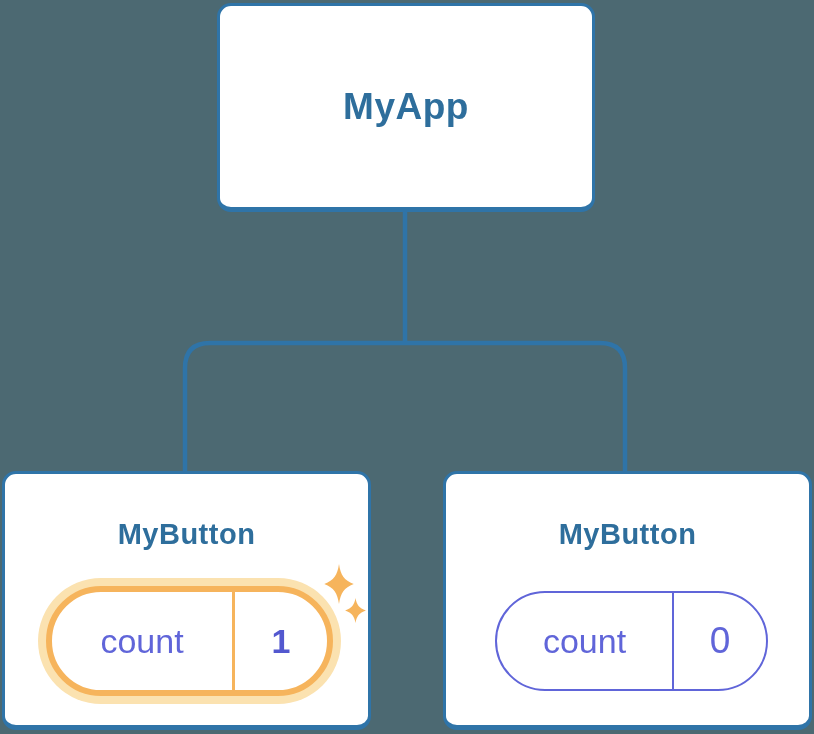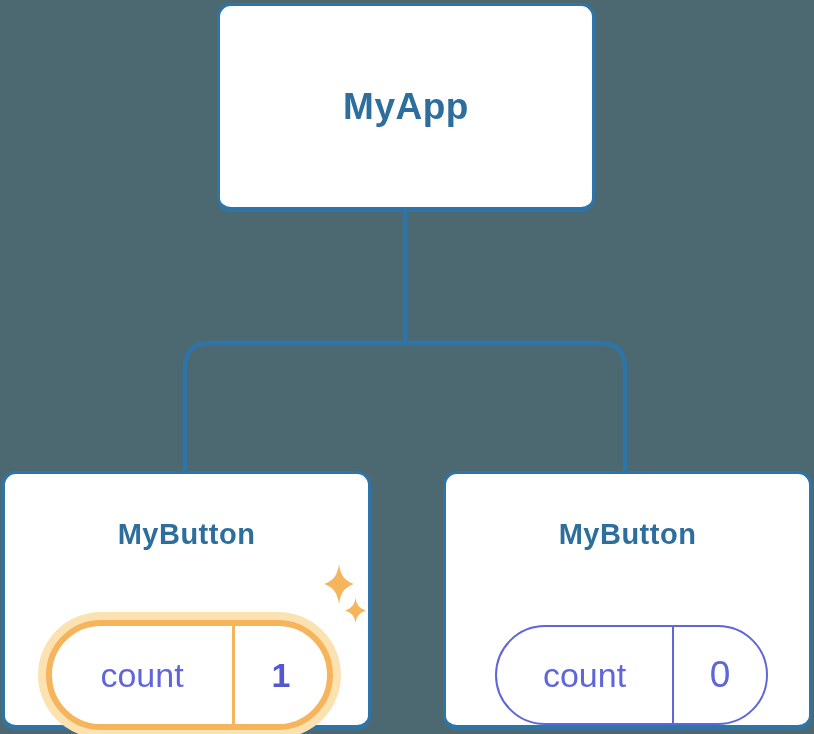--- a/index.html
+++ b/index.html
@@ -45,21 +45,20 @@
   }
 
   
   .pill {
     position: absolute;
     background: #FFFFFF;
     box-sizing: border-box;
     display: flex;
     align-items: stretch;
     overflow: hidden;
-    margin-top: 34px;
   }
   .pill-plain {
     left: 49px; top: 117px; width: 273px; height: 100px;
     border: 2px solid #6065D9;
     border-radius: 52px;
   }
   .pill-highlight {
     left: 41px; top: 112px; width: 287px; height: 110px;
     border: 6px solid #F6B45C;
     border-radius: 58px;

